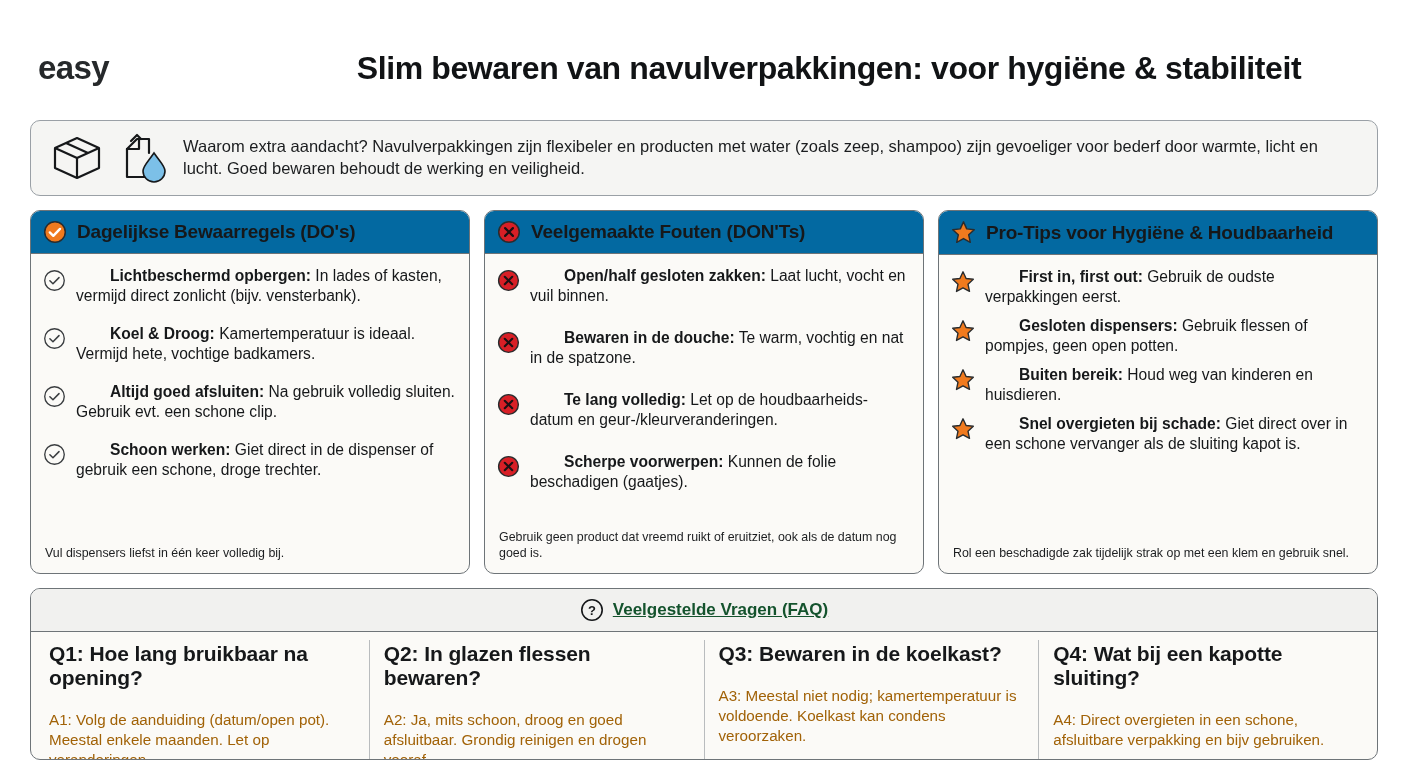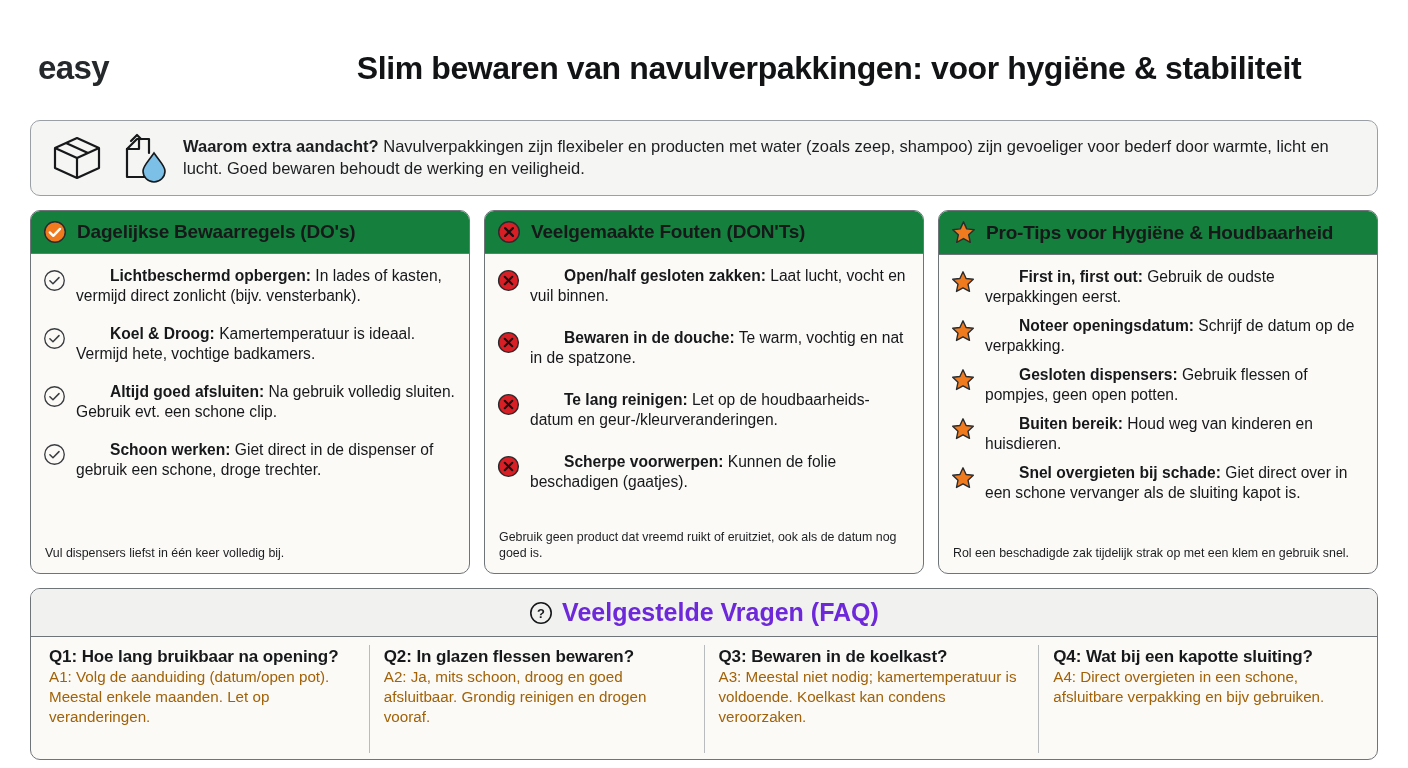--- a/index.html
+++ b/index.html
@@ -55,39 +55,39 @@
     border-radius: 10px;
     background: #f5f5f3;
     padding: 12px 16px;
     margin-bottom: 14px;
     min-height: 68px;
   }
   .banner-icons { display: flex; align-items: center; gap: 12px; flex: 0 0 auto; padding-left: 4px;}
   .banner-text {
     font-size: 16.5px; line-height: 1.33; color: #1b1d1f;
   }
-  .banner-text b { font-weight: bold; }
+  .banner-text b { font-weight: normal; }
 
   
   .columns {
     flex: 0 0 auto;
     display: flex; gap: 14px;
     height: 364px;
   }
   .card {
     flex: 1 1 0;
     border: 1.4px solid #6e7478;
     border-radius: 10px;
     background: #fbfaf7;
     display: flex; flex-direction: column;
     overflow: hidden;
   }
   .card-head {
     display: flex; align-items: center; gap: 10px;
-    background: #15803d;
+    background: #0369a1;
     border-bottom: 1.4px solid #6e7478;
     padding: 9px 12px;
     flex: 0 0 auto;
   }
   .card-head .htxt {
     font-size: 19px; font-weight: bold; color: #16181a;
     letter-spacing: -0.2px;
   }
   .card-body {
     flex: 1 1 auto;
@@ -125,35 +125,35 @@
     display: flex; flex-direction: column;
     overflow: hidden;
   }
   .faq-head {
     background: #f1f1ef;
     border-bottom: 1.4px solid #6e7478;
     display: flex; align-items: center; justify-content: center; gap: 9px;
     padding: 9px 0;
     flex: 0 0 auto;
   }
-  .faq-head .htxt { font-size: 25px; font-weight: bold; color: #6d28d9; }
+  .faq-head .htxt { font-size: 17px; font-weight: bold; color: #14532d; text-decoration: underline; }
   .faq-grid {
     flex: 1 1 auto;
     display: flex;
     padding: 8px 4px 6px 4px;
   }
   .faq-col {
     flex: 1 1 0;
     padding: 2px 16px 0 14px;
     border-right: 1.3px solid #b9bcbe;
   }
   .faq-col:last-child { border-right: none; }
   .faq-q {
-    font-size: 17px; font-weight: bold; color: #16181a;
-    margin-bottom: 0; letter-spacing: -0.1px;
+    font-size: 21px; font-weight: bold; color: #16181a;
+    margin-bottom: 20px; letter-spacing: -0.1px;
   }
   .faq-a { font-size: 15.2px; line-height: 1.3; color: #a16207; }
 
   svg { display: block; }
 </style>
 </head>
 <body>
 
 <div class="page">
 
@@ -278,21 +278,21 @@
             </span>
             <span class="txt"><b>Bewaren in de douche:</b><span> Te warm, vochtig en nat in de spatzone.</span></span>
           </div>
           <div class="item">
             <span class="ico">
               <svg width="23" height="23" viewBox="0 0 24 24">
                 <circle cx="12" cy="12" r="10.3" fill="#d81f26" stroke="#2a2c2e" stroke-width="1.5"></circle>
                 <path d="M8.1 8.1 L15.9 15.9 M15.9 8.1 L8.1 15.9" fill="none" stroke="#1c1013" stroke-width="2.2" stroke-linecap="round"></path>
               </svg>
             </span>
-            <span class="txt"><b>Te lang reinigen:</b><span> Let op de houdbaarheids-datum en geur-/kleurveranderingen.</span></span>
+            <span class="txt"><b>Te lang volledig:</b><span> Let op de houdbaarheids-datum en geur-/kleurveranderingen.</span></span>
           </div>
           <div class="item">
             <span class="ico">
               <svg width="23" height="23" viewBox="0 0 24 24">
                 <circle cx="12" cy="12" r="10.3" fill="#d81f26" stroke="#2a2c2e" stroke-width="1.5"></circle>
                 <path d="M8.1 8.1 L15.9 15.9 M15.9 8.1 L8.1 15.9" fill="none" stroke="#1c1013" stroke-width="2.2" stroke-linecap="round"></path>
               </svg>
             </span>
             <span class="txt"><b>Scherpe voorwerpen:</b><span> Kunnen de folie beschadigen (gaatjes).</span></span>
           </div>
@@ -312,28 +312,20 @@
       </div>
       <div class="card-body">
         <div class="items">
           <div class="item">
             <span class="ico">
               <svg width="24" height="24" viewBox="0 0 24 24">
                 <path d="M12 1.8 L15.1 8.5 L22.3 9.3 L17 14.2 L18.5 21.4 L12 17.8 L5.5 21.4 L7 14.2 L1.7 9.3 L8.9 8.5 Z" fill="#f07a1e" stroke="#2a2c2e" stroke-width="1.4" stroke-linejoin="round"></path>
               </svg>
             </span>
             <span class="txt"><b>First in, first out:</b><span> Gebruik de oudste verpakkingen eerst.</span></span>
-          </div>
-          <div class="item">
-            <span class="ico">
-              <svg width="24" height="24" viewBox="0 0 24 24">
-                <path d="M12 1.8 L15.1 8.5 L22.3 9.3 L17 14.2 L18.5 21.4 L12 17.8 L5.5 21.4 L7 14.2 L1.7 9.3 L8.9 8.5 Z" fill="#f07a1e" stroke="#2a2c2e" stroke-width="1.4" stroke-linejoin="round"></path>
-              </svg>
-            </span>
-            <span class="txt"><b>Noteer openingsdatum:</b><span> Schrijf de datum op de verpakking.</span></span>
           </div>
           <div class="item">
             <span class="ico">
               <svg width="24" height="24" viewBox="0 0 24 24">
                 <path d="M12 1.8 L15.1 8.5 L22.3 9.3 L17 14.2 L18.5 21.4 L12 17.8 L5.5 21.4 L7 14.2 L1.7 9.3 L8.9 8.5 Z" fill="#f07a1e" stroke="#2a2c2e" stroke-width="1.4" stroke-linejoin="round"></path>
               </svg>
             </span>
             <span class="txt"><b>Gesloten dispensers:</b><span> Gebruik flessen of pompjes, geen open potten.</span></span>
           </div>
           <div class="item">

